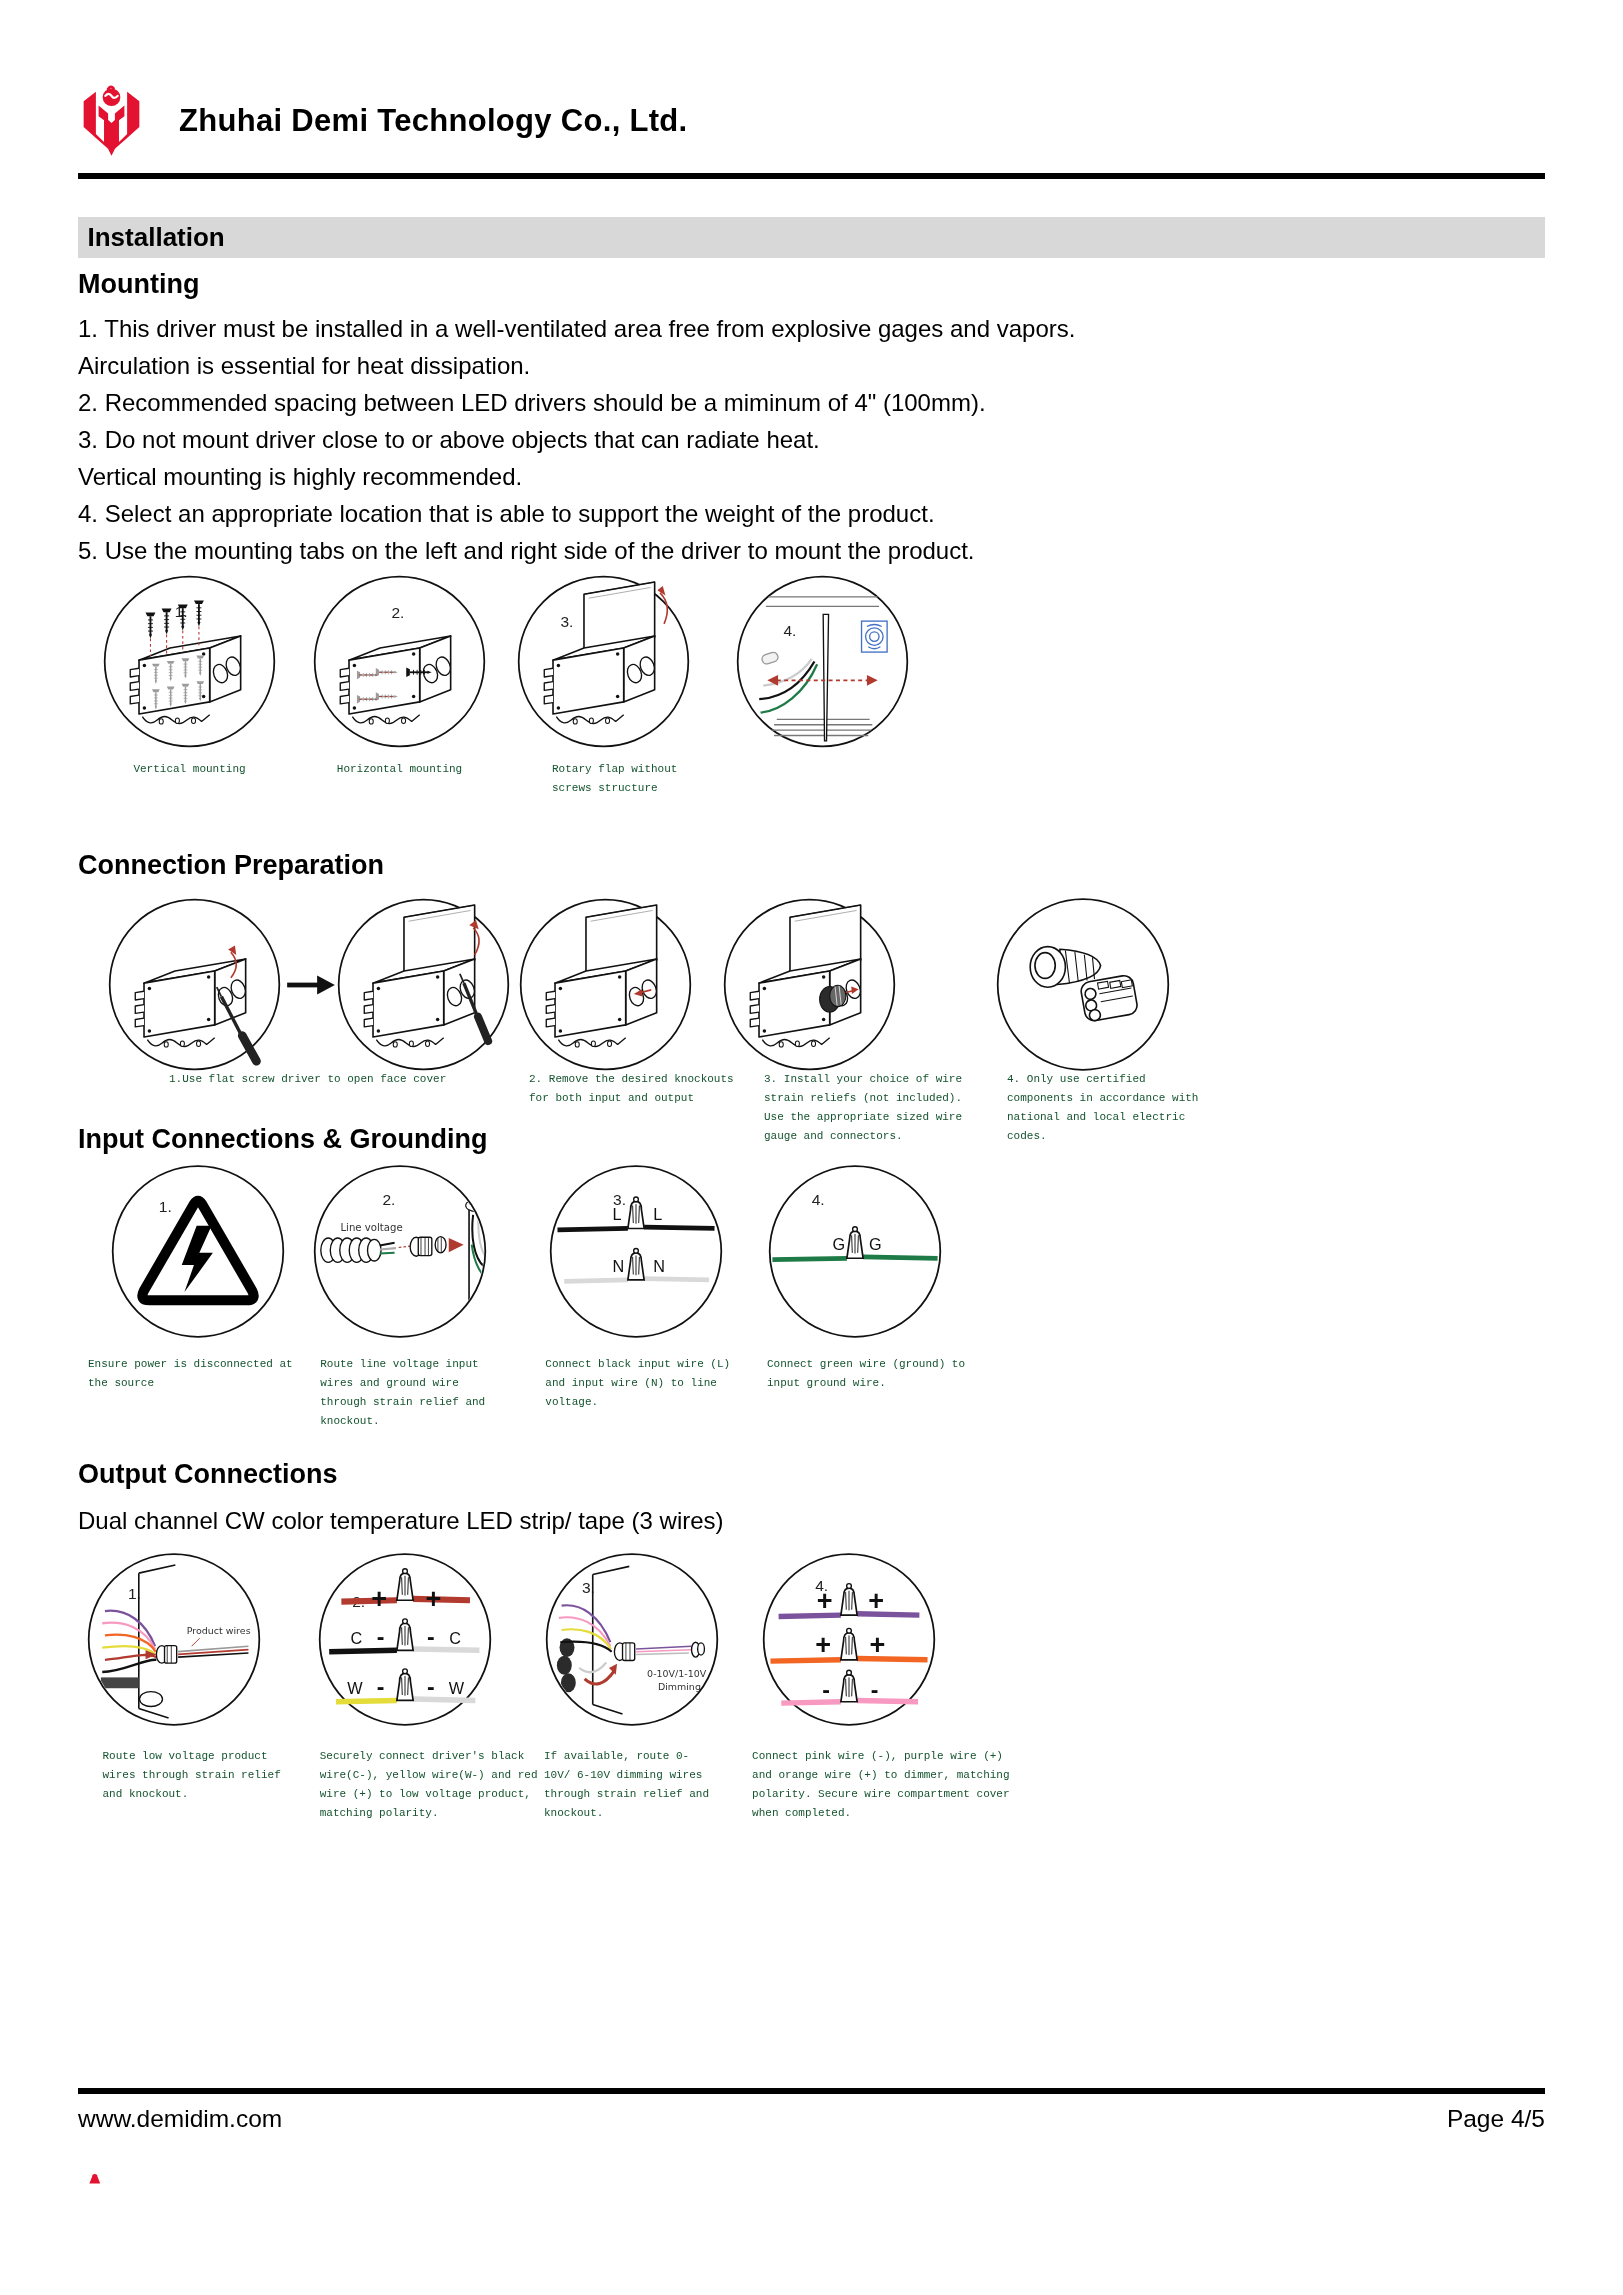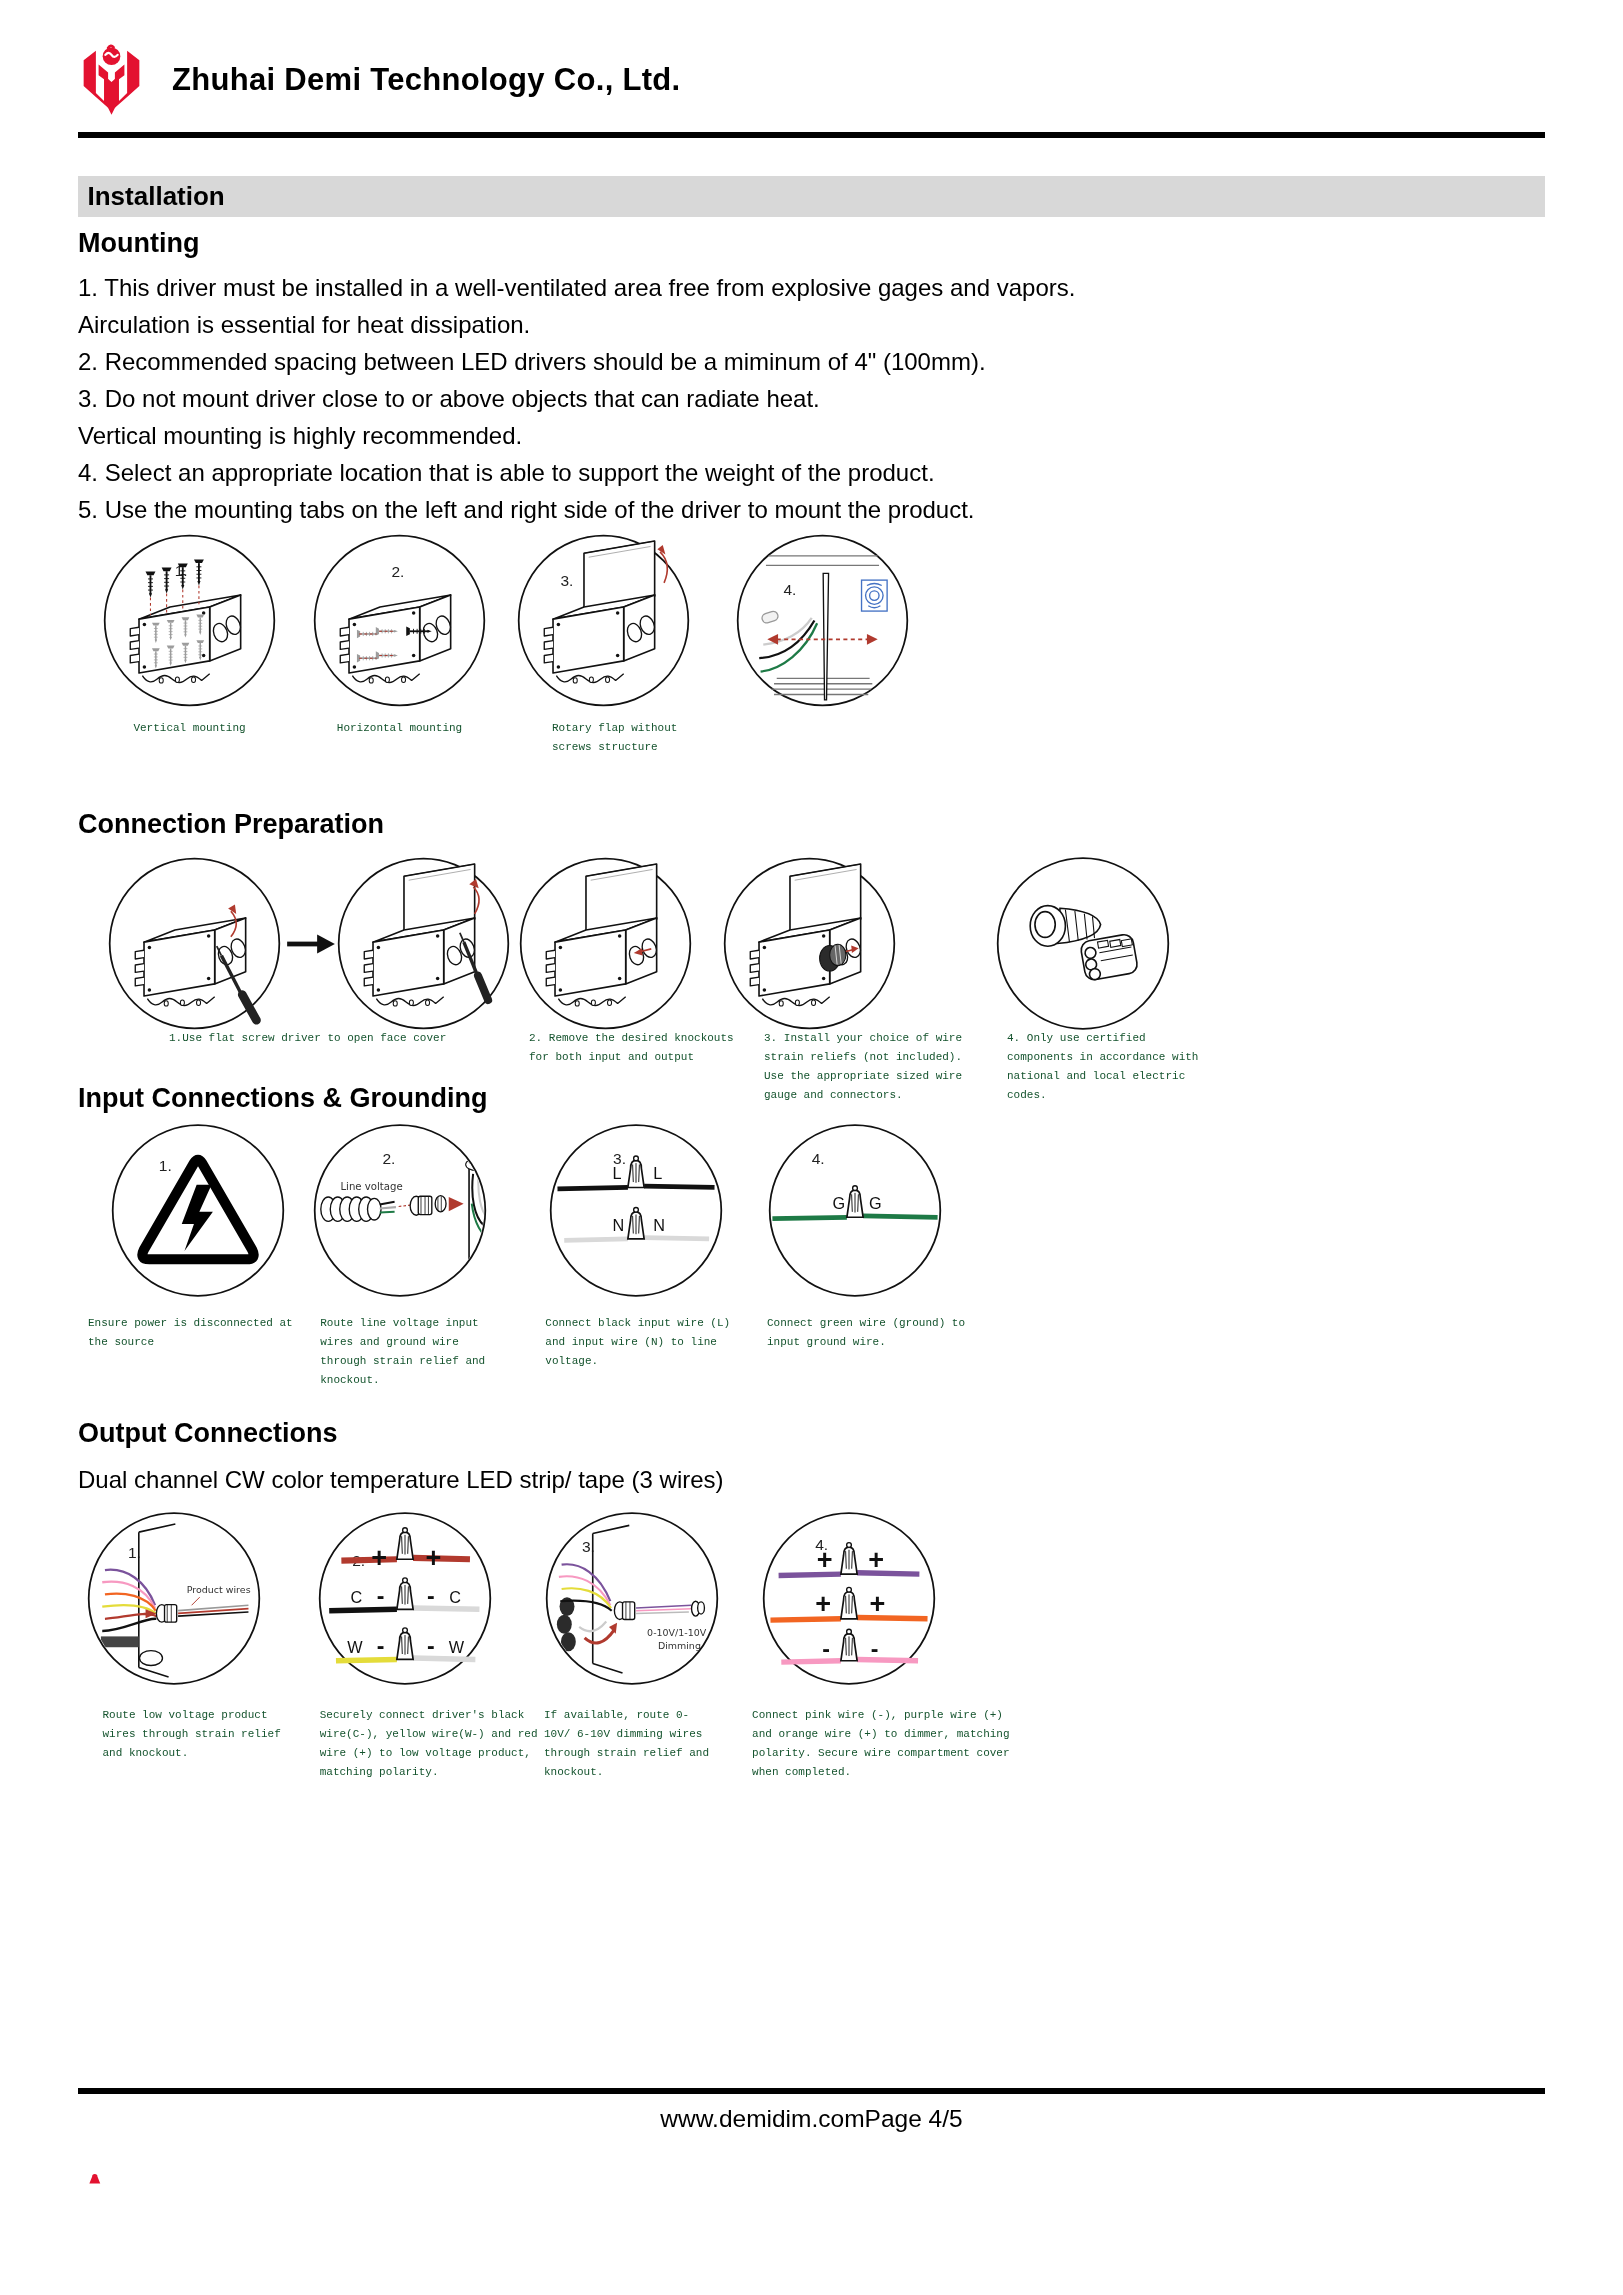--- a/index.html
+++ b/index.html
@@ -1,21 +1,21 @@
 <!DOCTYPE html>
 <html style="font-size:11px"><head>
 <meta charset="utf-8">
 <style>
   *{margin:0;padding:0;box-sizing:border-box}
   html,body{background:#fff}
   body{width:1623px;height:2295px;position:relative;overflow:hidden;
        font-family:"Liberation Sans",sans-serif;color:#000}
   .content{padding:0 78px;position:relative}
   
-  .header{display:flex;align-items:center;gap:27px;padding-top:44px;padding-bottom:16.4px;border-bottom:6.1px solid #000}
+  .header{display:flex;align-items:center;gap:34px;padding-top:85px;padding-bottom:16.4px;border-bottom:6.1px solid #000}
   .company{font-size:31px;font-weight:bold;letter-spacing:0.3px}
   
   .bar{margin-top:38px;background:#d8d8d8;font-size:26px;font-weight:bold;padding:6.1px 9.5px;line-height:1.1}
   h2.sec{font-size:27px;font-weight:bold;margin-top:12.3px;line-height:1.1}
   .para{margin-top:9.5px;font-size:24px;line-height:37px}
   .subtitle{font-size:24px;margin-top:17px}
   
   .figrow{position:relative;width:100%}
   .row-mount{height:269px;margin-top:4.1px}
   .row-conn{height:229px;margin-top:15px}
@@ -25,21 +25,21 @@
   .fig{display:block}
   .cap{position:absolute;font-family:Liberation Mono, monospace;font-size:11px;line-height:19px;color:#14532d}
   .cap.center{text-align:center}
   .fignum{font-size:23px;fill:#222;font-family:"Liberation Sans",sans-serif}
   .dlabel{font-family:"DejaVu Sans",sans-serif;fill:#333}
   .biglab{font-family:"Liberation Sans",sans-serif;fill:#111;font-size:24px}
   .pluslab{font-family:"Liberation Sans",sans-serif;fill:#111;font-size:40px;font-weight:bold}
   .minuslab{font-family:"Liberation Sans",sans-serif;fill:#111;font-size:34px;font-weight:bold}
   
   .footer{position:absolute;left:78px;right:78px;top:2088px;border-top:6.1px solid #000;
-          display:flex;justify-content:center;padding-top:11px;font-size:24.5px}
+          display:flex;justify-content:space-between;padding-top:11px;font-size:24.5px}
   .footer .red-artifact{position:absolute;left:9.5px;top:80px}
   .hiddefs{position:absolute;width:0;height:0;overflow:hidden}
 </style>
 </head>
 <body>
 
 <svg class="hiddefs" aria-hidden="true">
   <defs>
     <g id="wnut">
       <path d="M-12,2 L-8,-26 Q-8,-38 0,-38 Q8,-38 8,-26 L12,2 Z" fill="#fff" stroke="#111" stroke-width="2.5"></path>

